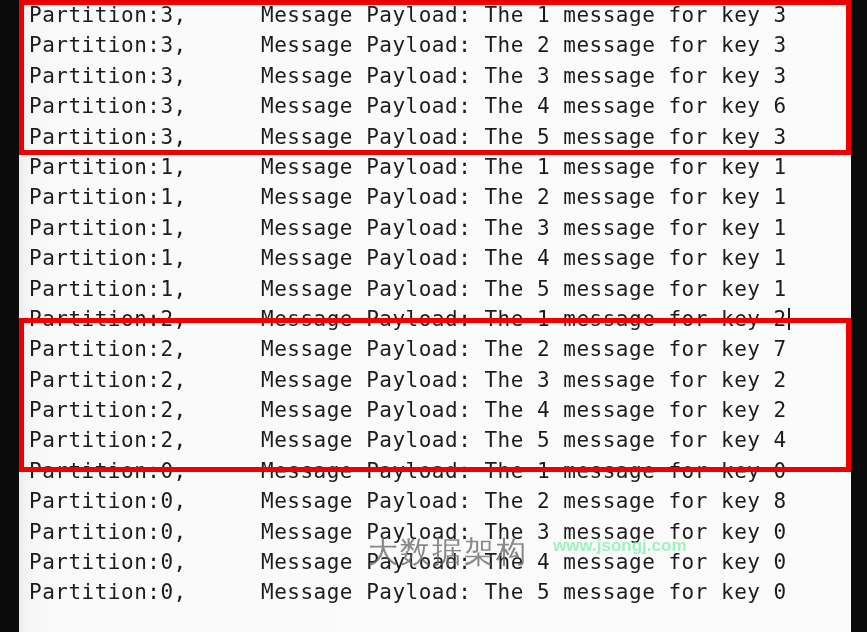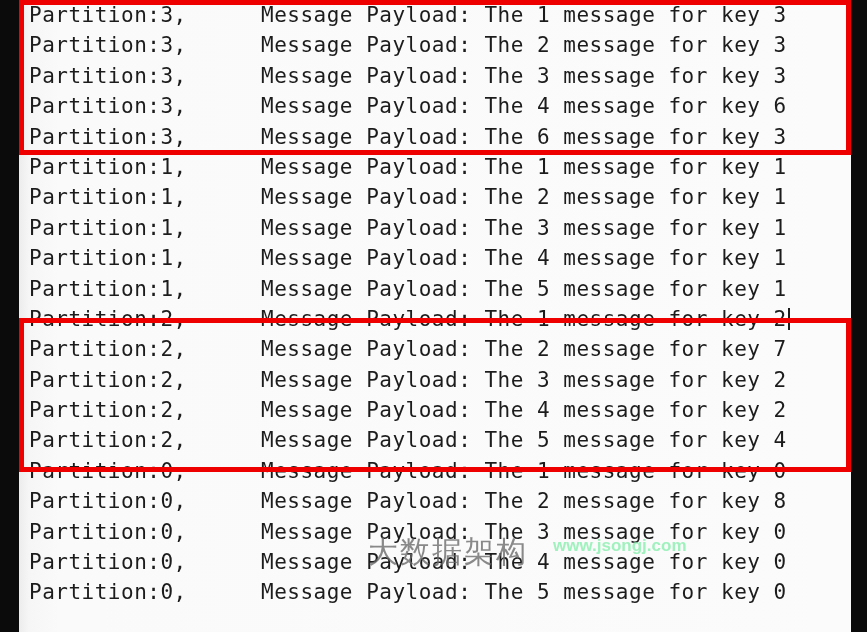--- a/index.html
+++ b/index.html
@@ -120,21 +120,21 @@
 <div id="screen">
 
   <div class="gutter-left"></div>
 
   <div class="console">
     <div class="lines" id="lines">
         <div class="line"><span class="part">Partition:3,</span><span class="payload">Message Payload: The 1 message for key 3</span></div>
         <div class="line"><span class="part">Partition:3,</span><span class="payload">Message Payload: The 2 message for key 3</span></div>
         <div class="line"><span class="part">Partition:3,</span><span class="payload">Message Payload: The 3 message for key 3</span></div>
         <div class="line"><span class="part">Partition:3,</span><span class="payload">Message Payload: The 4 message for key 6</span></div>
-        <div class="line"><span class="part">Partition:3,</span><span class="payload">Message Payload: The 6 message for key 3</span></div>
+        <div class="line"><span class="part">Partition:3,</span><span class="payload">Message Payload: The 5 message for key 3</span></div>
         <div class="line"><span class="part">Partition:1,</span><span class="payload">Message Payload: The 1 message for key 1</span></div>
         <div class="line"><span class="part">Partition:1,</span><span class="payload">Message Payload: The 2 message for key 1</span></div>
         <div class="line"><span class="part">Partition:1,</span><span class="payload">Message Payload: The 3 message for key 1</span></div>
         <div class="line"><span class="part">Partition:1,</span><span class="payload">Message Payload: The 4 message for key 1</span></div>
         <div class="line"><span class="part">Partition:1,</span><span class="payload">Message Payload: The 5 message for key 1</span></div>
         <div class="line"><span class="part">Partition:2,</span><span class="payload">Message Payload: The 1 message for key 2</span><span class="caret"></span></div>
         <div class="line"><span class="part">Partition:2,</span><span class="payload">Message Payload: The 2 message for key 7</span></div>
         <div class="line"><span class="part">Partition:2,</span><span class="payload">Message Payload: The 3 message for key 2</span></div>
         <div class="line"><span class="part">Partition:2,</span><span class="payload">Message Payload: The 4 message for key 2</span></div>
         <div class="line"><span class="part">Partition:2,</span><span class="payload">Message Payload: The 5 message for key 4</span></div>

